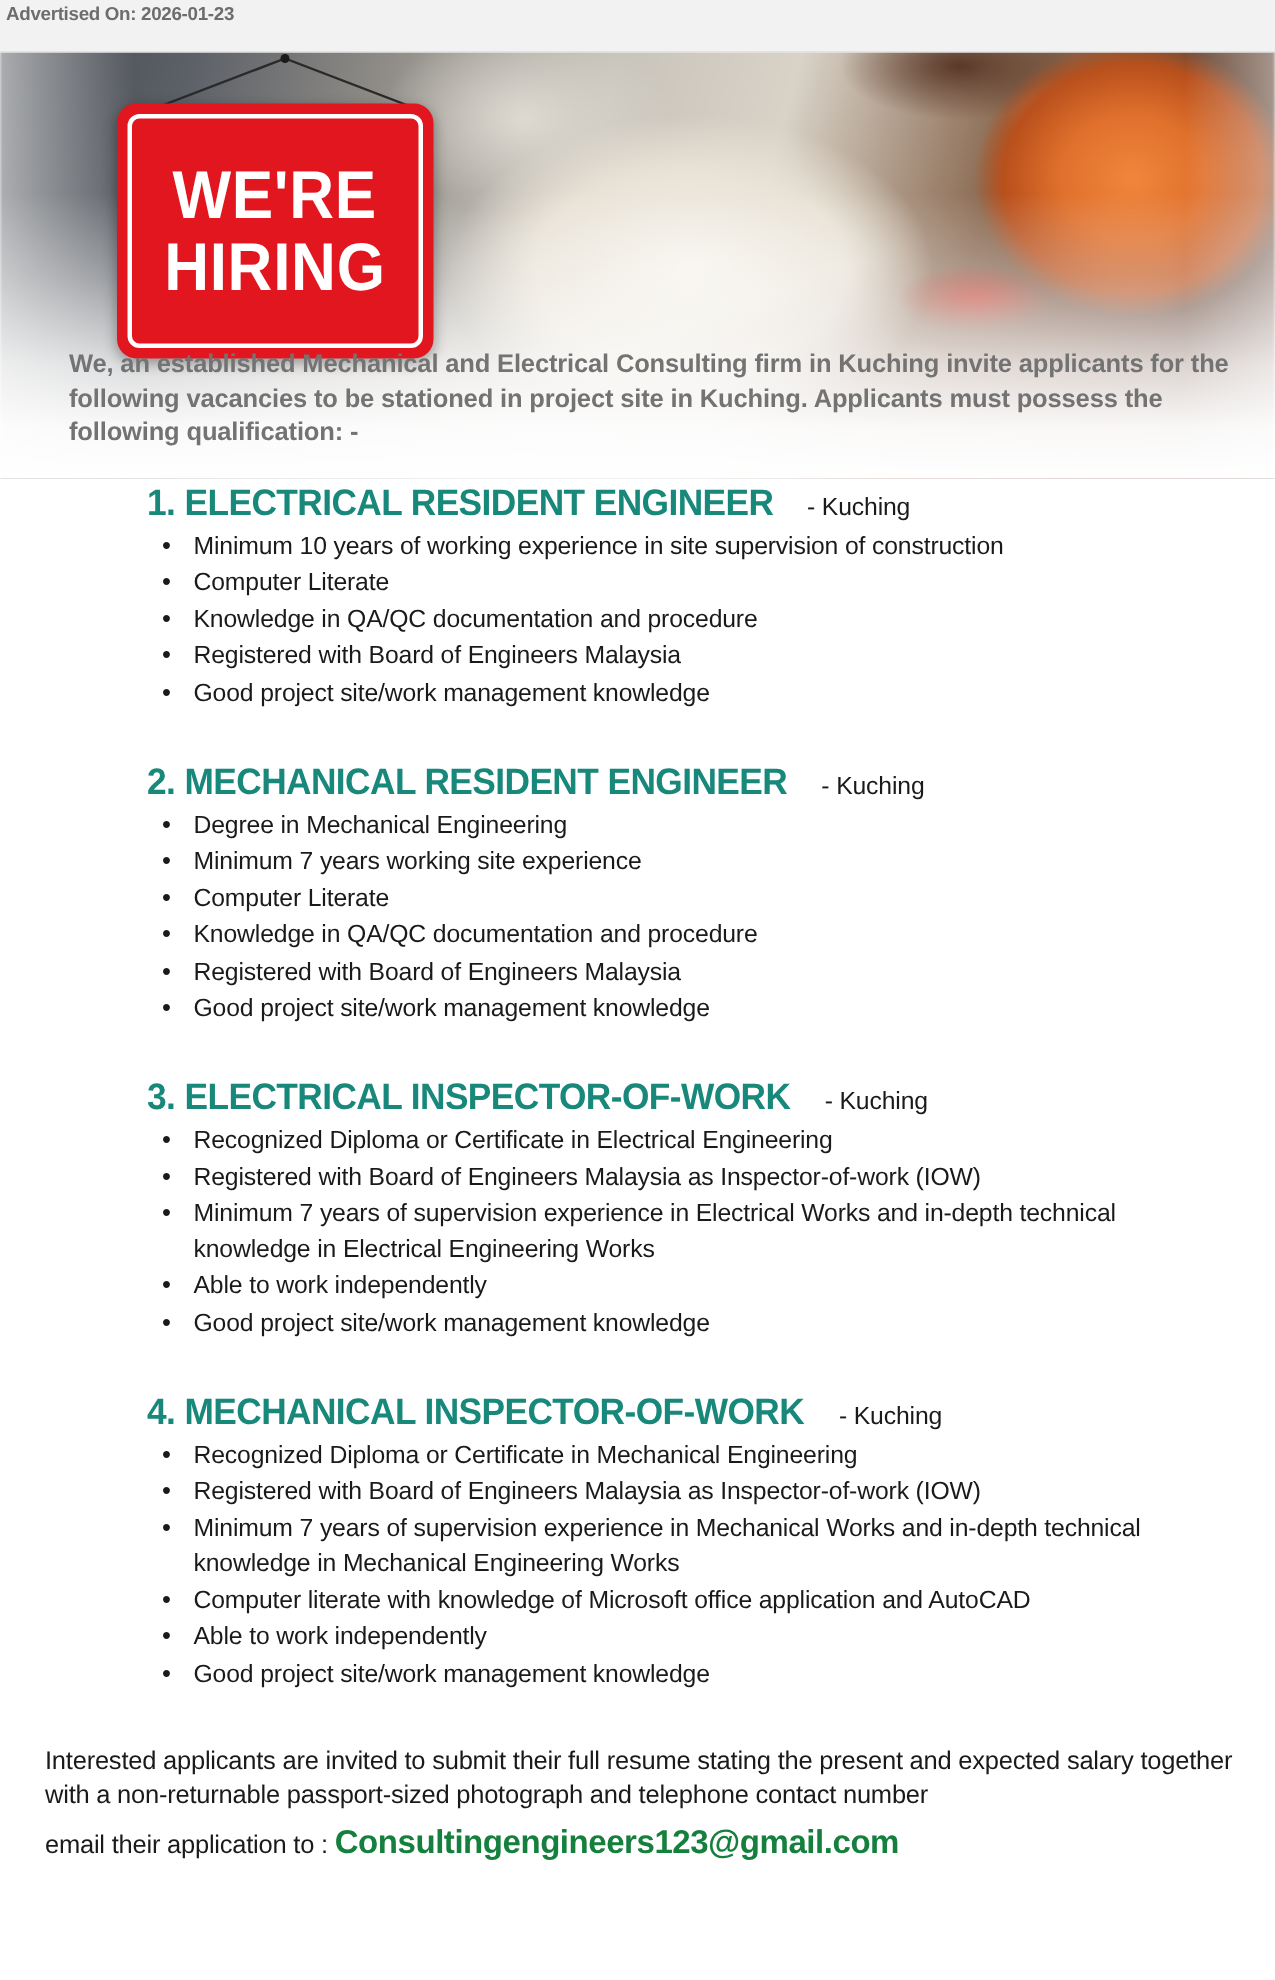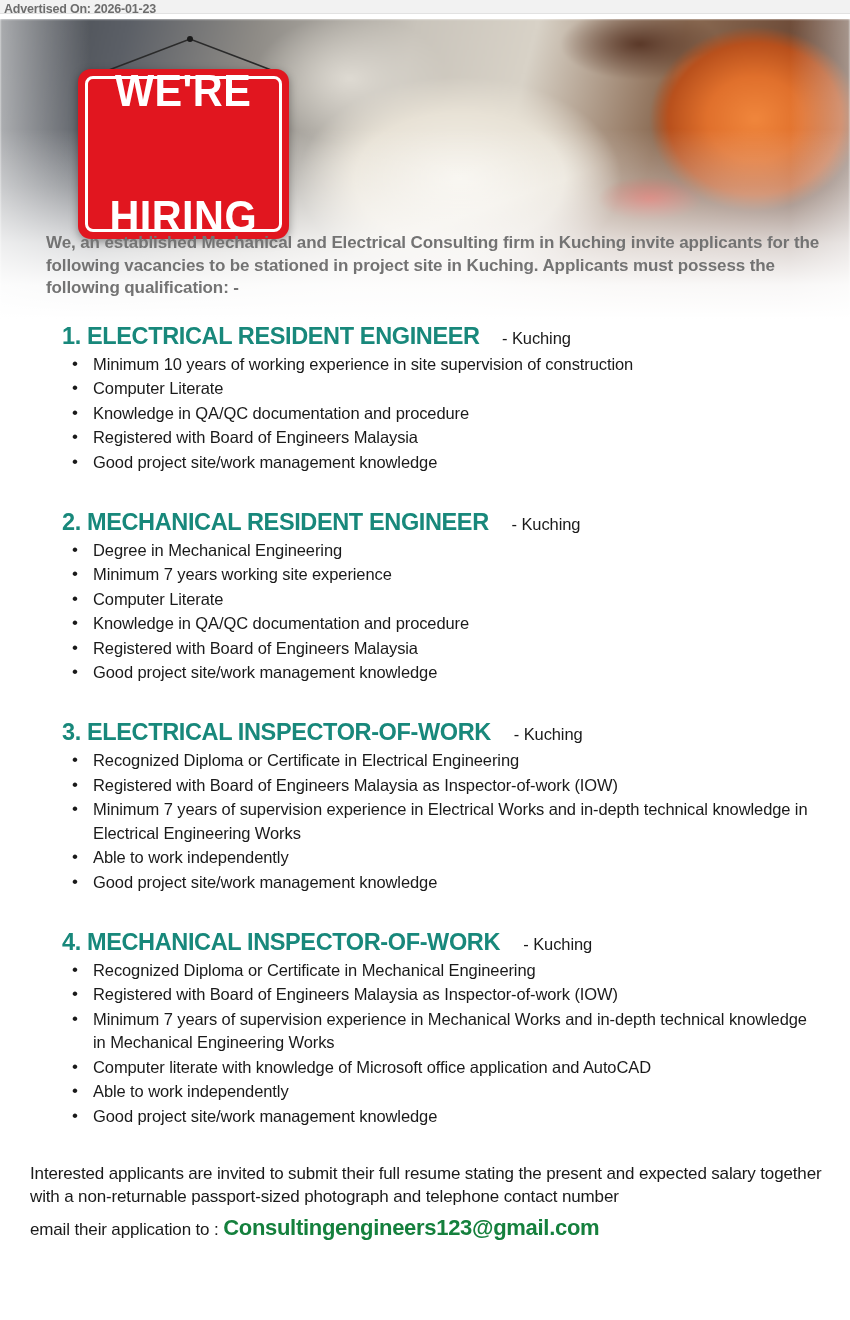--- a/index.html
+++ b/index.html
@@ -17,21 +17,21 @@
     height: 1320px;
     overflow: hidden;
     background: #ffffff;
   }
 
   
   .advert-bar {
     position: absolute;
     top: 0; left: 0;
     width: 850px;
-    height: 14px;
+    height: 35px;
     background: #f2f2f2;
     border-bottom: 1px solid #e2e2e2;
     z-index: 40;
   }
   .advert-bar .advert-text {
     position: absolute;
     left: 4px;
     top: 2px;
     font-size: 12.5px;
     font-weight: bold;
@@ -110,21 +110,21 @@
     left: 78px;
     width: 211px;
     height: 170px;
     background: #e1161f;
     border-radius: 13px;
     box-shadow: 0 3px 9px rgba(0,0,0,0.35);
     z-index: 4;
     display: flex;
     flex-direction: column;
     align-items: center;
-    justify-content: space-between;
+    justify-content: center;
   }
   .hiring-sign::after {
     content: "";
     position: absolute;
     inset: 7px;
     border: 3px solid #ffffff;
     border-radius: 8px;
     pointer-events: none;
   }
   .hiring-line {
@@ -166,21 +166,21 @@
 
   .intro {
     margin: 0 30px 0 46px;
     font-size: 17px;
     line-height: 1.33;
     color: #737373;
     letter-spacing: -0.1px;
     font-weight: bold;
   }
 
-  .jobs { margin-top: 22px; }
+  .jobs { margin-top: 22px; padding-left: 36px; }
 
   .job { margin: 0 26px 0 62px; }
   .job + .job { margin-top: 34px; }
 
   .job-heading {
     white-space: nowrap;
     margin-bottom: 3px;
   }
   .job-title {
     color: #18887b;

